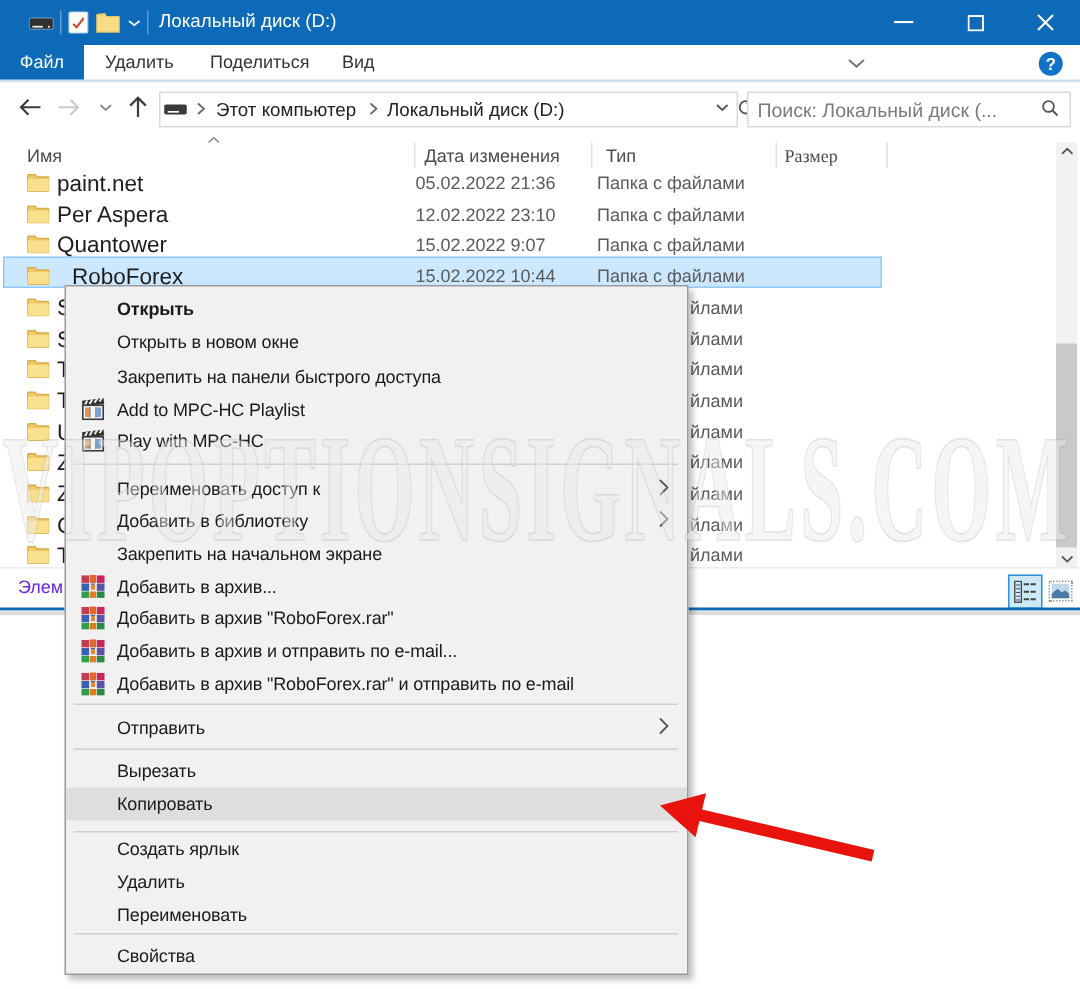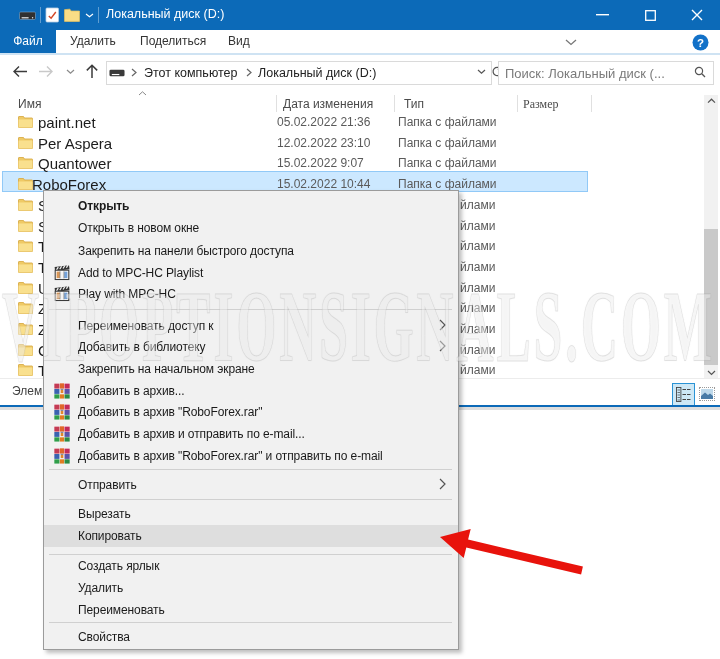--- a/index.html
+++ b/index.html
@@ -218,21 +218,21 @@
   <svg class="abs folder" style="left:18px;top:156px;" viewBox="0 0 15 13">
       <use href="#fold"></use>
     </svg>
   <div class="abs row-name" style="left:38px;top:155px;">Quantower</div>
   <div class="abs row-meta" style="left:277px;top:156px;">15.02.2022 9:07</div>
   <div class="abs row-meta" style="left:398px;top:156px;">Папка с файлами</div>
 
   <svg class="abs folder" style="left:18px;top:177px;" viewBox="0 0 15 13">
       <use href="#fold"></use>
     </svg>
-  <div class="abs row-name" style="left:32px;top:176px;">RoboForex</div>
+  <div class="abs row-name" style="left:48px;top:176px;">RoboForex</div>
   <div class="abs row-meta" style="left:277px;top:177px;">15.02.2022 10:44</div>
   <div class="abs row-meta" style="left:398px;top:177px;">Папка с файлами</div>
 
   <svg class="abs folder" style="left:18px;top:198px;" viewBox="0 0 15 13">
       <use href="#fold"></use>
     </svg>
   <div class="abs row-name" style="left:38px;top:197px;">S</div>
   <div class="abs row-meta" style="left:460px;top:198px;">йлами</div>
 
   <svg class="abs folder" style="left:18px;top:219px;" viewBox="0 0 15 13">
@@ -286,21 +286,21 @@
   <div class="abs" id="sbar"></div>
   <div class="abs" id="sthumb"></div>
   <svg class="abs" style="left:707px;top:98px;" width="9" height="6" viewBox="0 0 9 6">
       <path d="M1,4.6 L4.5,1.2 L8,4.6" stroke="#555" stroke-width="1.2" fill="none"></path>
     </svg>
   <svg class="abs" style="left:707px;top:370px;" width="9" height="6" viewBox="0 0 9 6">
       <path d="M1,1 L4.5,4.4 L8,1" stroke="#555" stroke-width="1.2" fill="none"></path>
     </svg>
 
   <div class="abs" id="statusbar"></div>
-  <div class="abs" style="left:12px;top:384px;font-size:12px;color:#404040;">Элем</div>
+  <div class="abs" style="left:12px;top:384px;font-size:12px;color:#6d28d9;">Элем</div>
 
   <div class="abs" style="left:672px;top:383px;width:23px;height:23px;background:#cde8f6;border:1px solid #2a93d5;"></div>
   <svg class="abs" style="left:676px;top:387px;" width="15" height="15" viewBox="0 0 15 15">
     <rect x="0.5" y="0.5" width="4.4" height="14" fill="none" stroke="#444" stroke-width="0.9"></rect>
     <path d="M1.5,3 H4 M1.5,5.5 H4 M1.5,8 H4 M1.5,10.5 H4 M1.5,13 H4" stroke="#444" stroke-width="0.7"></path>
     <path d="M6.5,2.5 H10 M11,2.5 H14.5 M6.5,7.5 H10 M11,7.5 H14.5 M6.5,12.5 H10 M11,12.5 H14.5" stroke="#444" stroke-width="1.2"></path>
   </svg>
   <div class="abs" style="left:699px;top:387px;width:16px;height:14px;border:1px dotted #9a9a9a;background:#fff;"></div>
   <svg class="abs" style="left:701px;top:389px;" width="12" height="10" viewBox="0 0 12 10">
     <rect width="12" height="10" fill="#bfd9ea"></rect>

